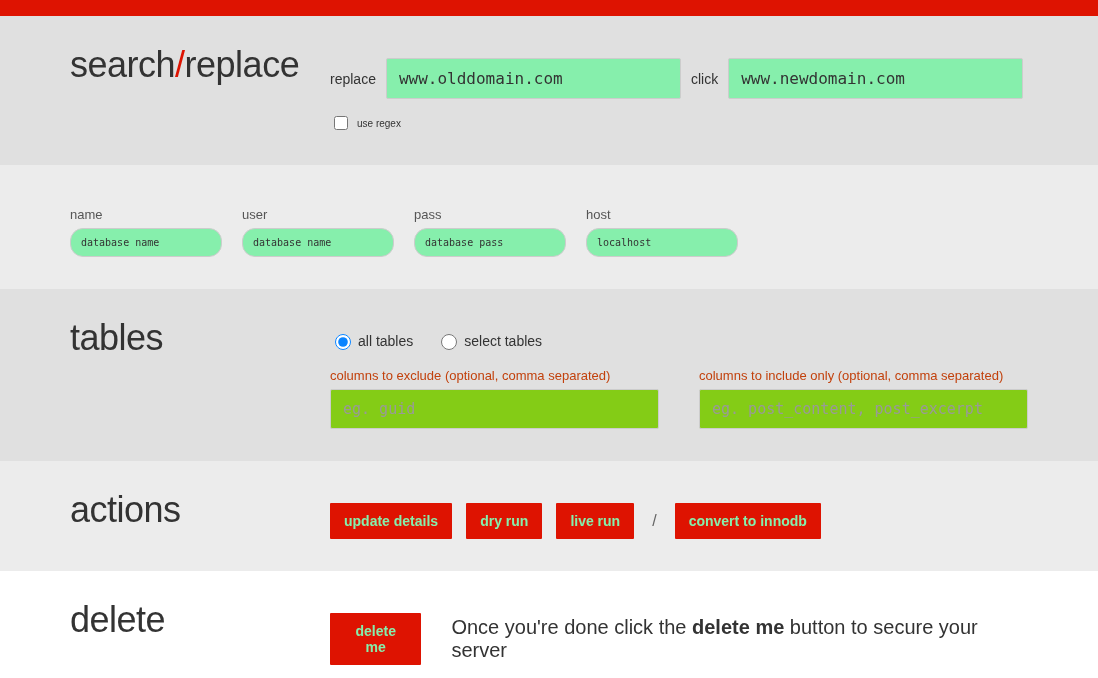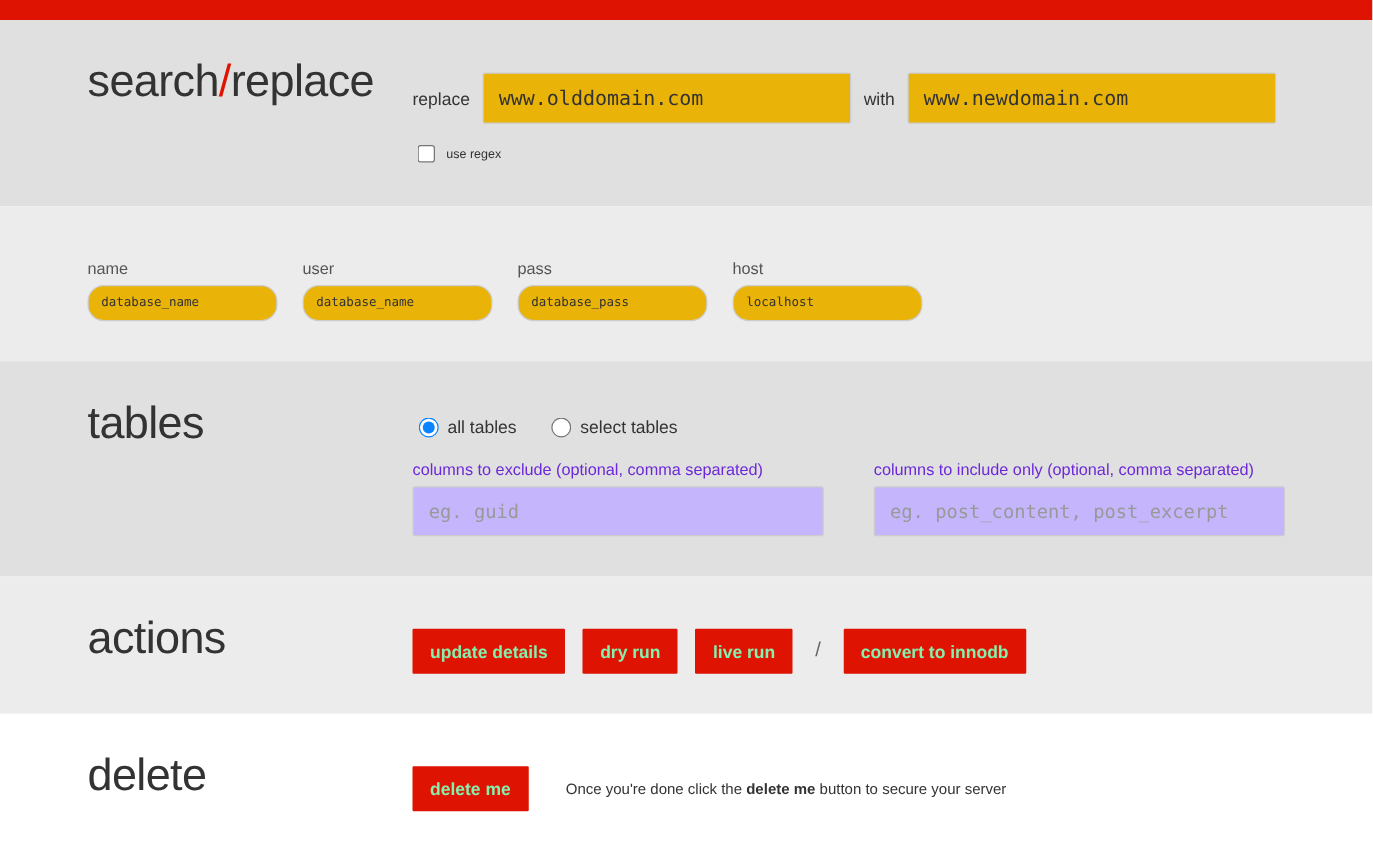--- a/index.html
+++ b/index.html
@@ -35,71 +35,71 @@
   .row { display: flex; align-items: center; flex-wrap: nowrap; gap: 10px; }
   label.inline {
     font-size: 14px;
     color: #333;
   }
   input[type=text] {
     font-family: "Andale Mono","Lucida Console",Menlo,Consolas,monospace;
     font-size: 15px;
     padding: 10px 12px;
     border: 1px solid #ccc;
-    background: #eab308;
+    background: #86efac;
     color: #333;
     border-radius: 2px;
   }
   input[type=text].big { width: 295px; font-size: 16px; }
   input[type=text]::placeholder { color: #999; }
   .checkbox-row { margin-top: 14px; display:flex; align-items:center; gap:6px; }
   .checkbox-row input[type=checkbox]{ width:14px; height:14px; }
   .checkbox-row span { font-size: 10px; }
   .db-fields { display: flex; gap: 20px; }
   .field { display: flex; flex-direction: column; }
   .field-label { font-size: 13px; color: #555; margin-bottom: 6px; }
   .field input[type=text]{ width: 152px; font-size: 10px; padding: 8px 10px; border-radius: 13px; }
   .radios { display: flex; gap: 23px; align-items:center; }
   .radios label { font-size: 14px; display:flex; align-items:center; gap:4px; }
   .radios input[type=radio]{ width:16px; height:16px; accent-color:#0a84ff; }
   .cols { display: flex; gap: 40px; margin-top: 18px; }
   .col { flex:1; display:flex; flex-direction:column; }
-  .col-label { font-size: 13px; color: #6d28d9; margin-bottom: 6px; }
-  .col input[type=text]{ width: 100%; font-size: 15px; padding: 10px 12px; background:#c4b5fd; }
+  .col-label { font-size: 13px; color: #c2410c; margin-bottom: 6px; }
+  .col input[type=text]{ width: 100%; font-size: 15px; padding: 10px 12px; background:#84cc16; }
   .buttons { display:flex; gap:14px; align-items:center; flex-wrap:wrap; }
   .btn {
     background: #de1301;
     color: #86efac;
     border: none;
     padding: 10px 14px;
     font-size: 14px;
     font-weight: bold;
     cursor: pointer;
     font-family: inherit;
     border-radius: 1px;
   }
   .sep { color:#666; padding: 0 4px; }
   .delete-row { display:flex; align-items:center; gap:30px; }
-  .delete-text { font-size: 12px; }
+  .delete-text { font-size: 20px; }
   .delete-text strong { font-weight: bold; }
 </style>
 </head>
 <body>
 
 <div class="topbar"></div>
 
 <div class="section alt">
   <h2>
     <span>search</span><span class="slash">/</span><span>replace</span>
   </h2>
   <div class="content">
     <div class="row">
       <label class="inline">replace</label>
       <input type="text" class="big" value="www.olddomain.com" style="">
-      <label class="inline">with</label>
+      <label class="inline">click</label>
       <input type="text" class="big" value="www.newdomain.com" style="">
     </div>
     <div class="checkbox-row">
       <input type="checkbox" style="">
       <span>use regex</span>
     </div>
   </div>
 </div>
 
 <div class="section plain">

